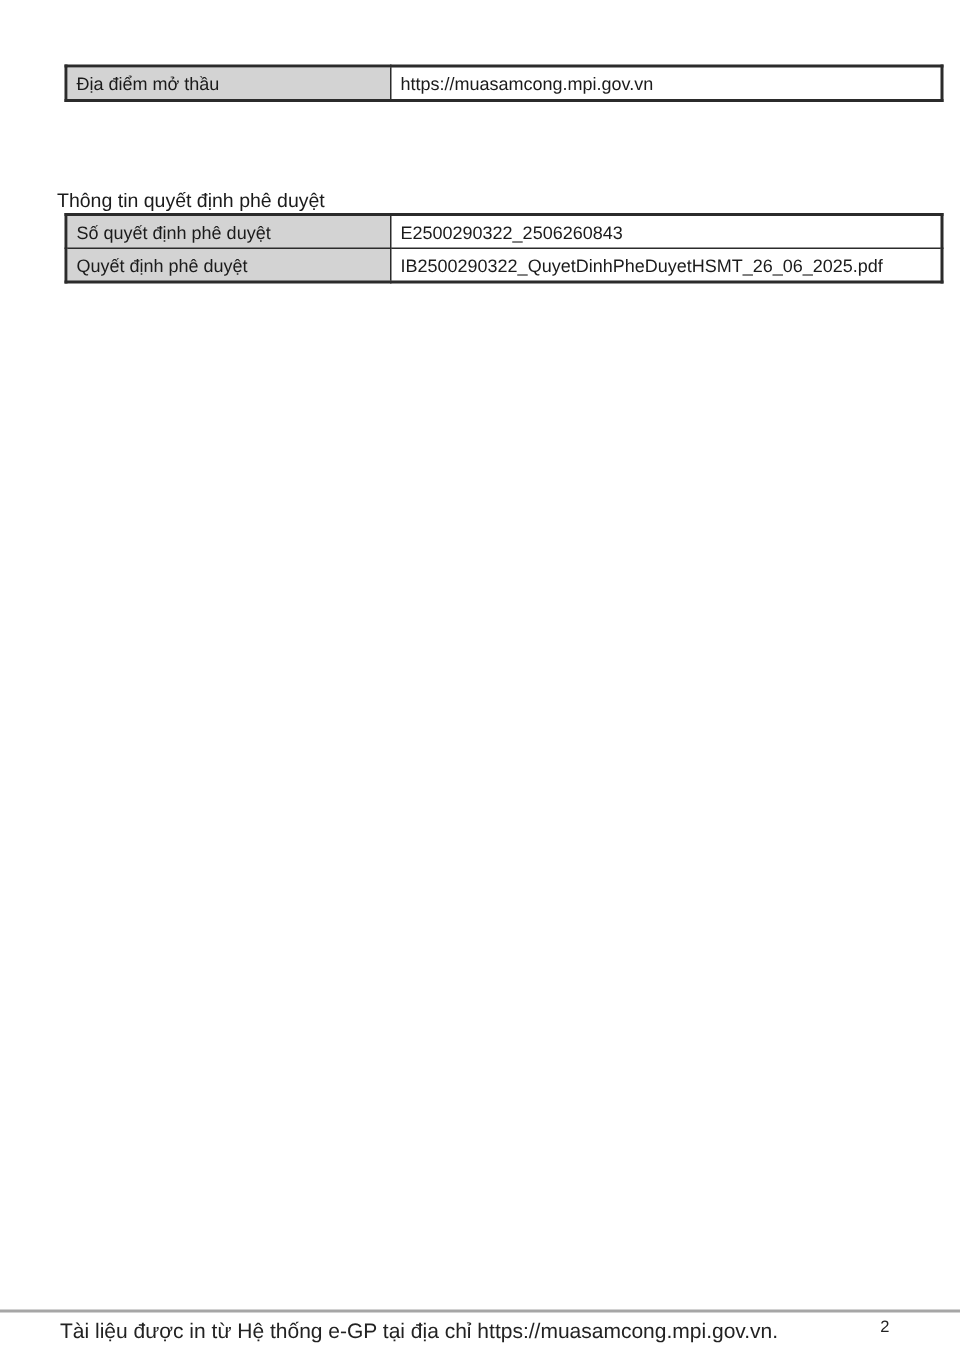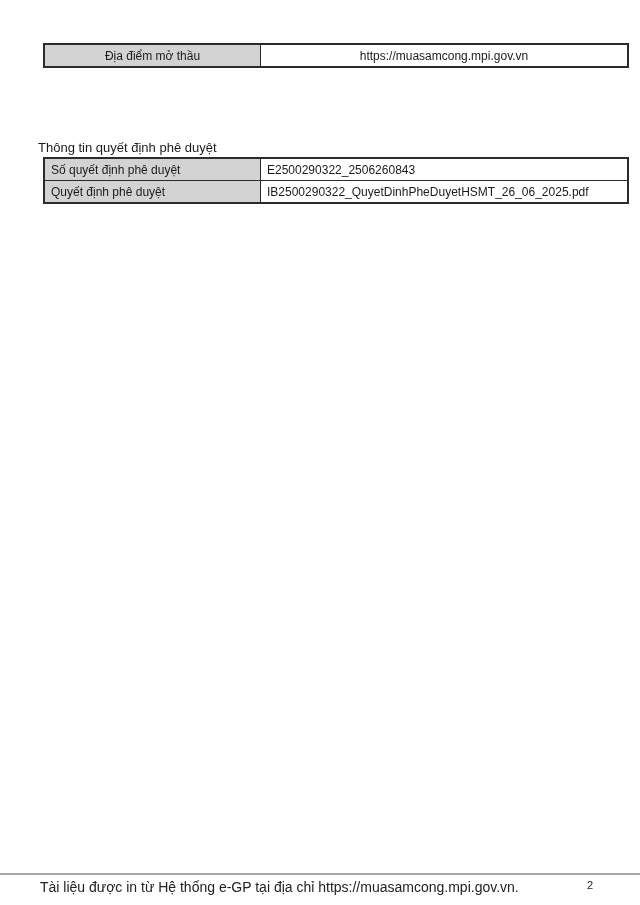--- a/index.html
+++ b/index.html
@@ -34,26 +34,26 @@
   }
   .info-table td.label {
     background: #d3d3d3;
     width: 203px;
   }
   .info-table td.value {
     background: #ffffff;
     width: 354px;
     margin-top: 25px;
   }
-  #table-bid-info { top: 43px; text-align: center; }
-  #table-approval { top: 157px; }
+  #table-bid-info { top: 43px; }
+  #table-approval { top: 142px; }
   .section-title {
     position: absolute;
     left: 38px;
-    top: 140px;
+    top: 126px;
     font-size: 13px;
     color: #1b1b1b;
   }
   .footer-rule {
     position: absolute;
     left: 0;
     top: 873px;
     width: 640px;
     height: 2px;
     background: #a6a6a6;

